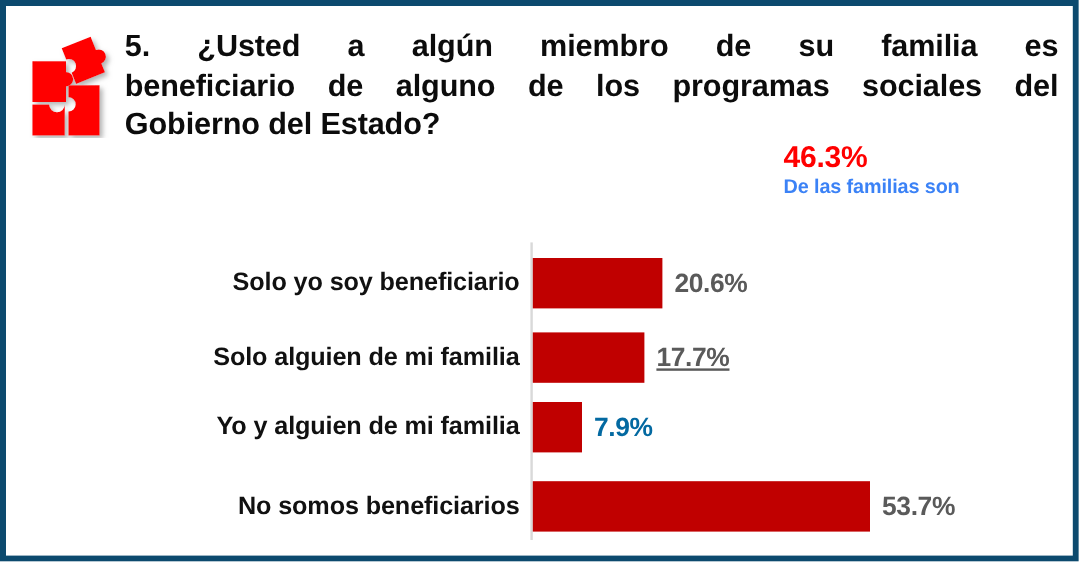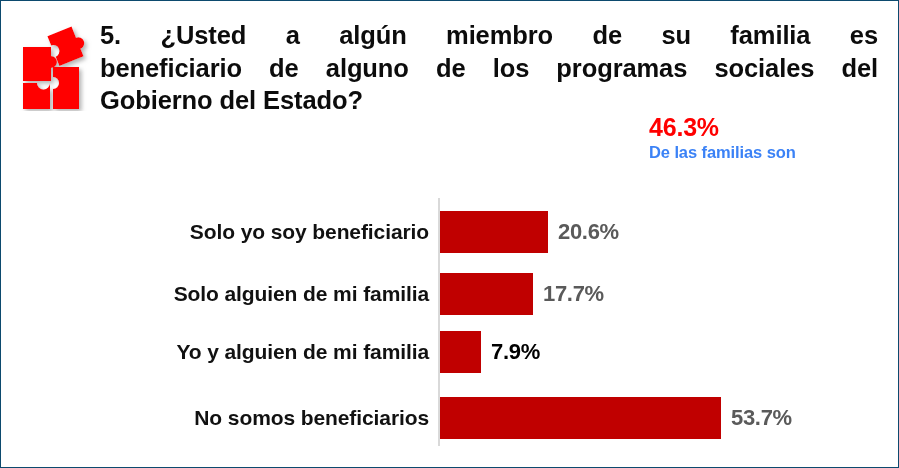--- a/index.html
+++ b/index.html
@@ -15,21 +15,21 @@
     font-family: "Liberation Sans", sans-serif;
     -webkit-font-smoothing: antialiased;
   }
 
   #slide {
     position: absolute;
     left: 0; top: 0;
     width: 899px;
     height: 468px;
     background: #ffffff;
-    border: 1px solid #0c4a6e;
+    border: 5px solid #0c4a6e;
     box-sizing: border-box;
   }
 
   
   #logo {
     position: absolute;
     left: 10px;
     top: 18px;
     width: 82px;
     height: 92px;
@@ -180,27 +180,27 @@
 
     <div class="bar-row" style="top:18px;">
       <span class="cat-label">Solo yo soy beneficiario</span>
       <div class="bar" style="width: 108px; background: rgb(192, 0, 0);"></div>
       <span class="val-label" style="left: 557px; color: rgb(90, 90, 90);">20.6%</span>
     </div>
 
     <div class="bar-row" style="top:80px;">
       <span class="cat-label">Solo alguien de mi familia</span>
       <div class="bar" style="width: 93px; background: rgb(192, 0, 0);"></div>
-      <span class="val-label" style="left: 542px; color: rgb(90, 90, 90);">17.7%</span>
+      <span class="val-label" style="left: 542px; color: rgb(90, 90, 90); text-decoration: underline;">17.7%</span>
     </div>
 
     <div class="bar-row" style="top:138px;">
       <span class="cat-label">Yo y alguien de mi familia</span>
       <div class="bar" style="width: 41px; background: rgb(192, 0, 0);"></div>
-      <span class="val-label" style="left: 490px; color: #000000;">7.9%</span>
+      <span class="val-label" style="left: 490px; color: #0369a1;">7.9%</span>
     </div>
 
     <div class="bar-row" style="top:204px;">
       <span class="cat-label">No somos beneficiarios</span>
       <div class="bar" style="width: 281px; background: rgb(192, 0, 0);"></div>
       <span class="val-label" style="left: 730px; color: rgb(90, 90, 90);">53.7%</span>
     </div>
   </div>
 
 </div>

